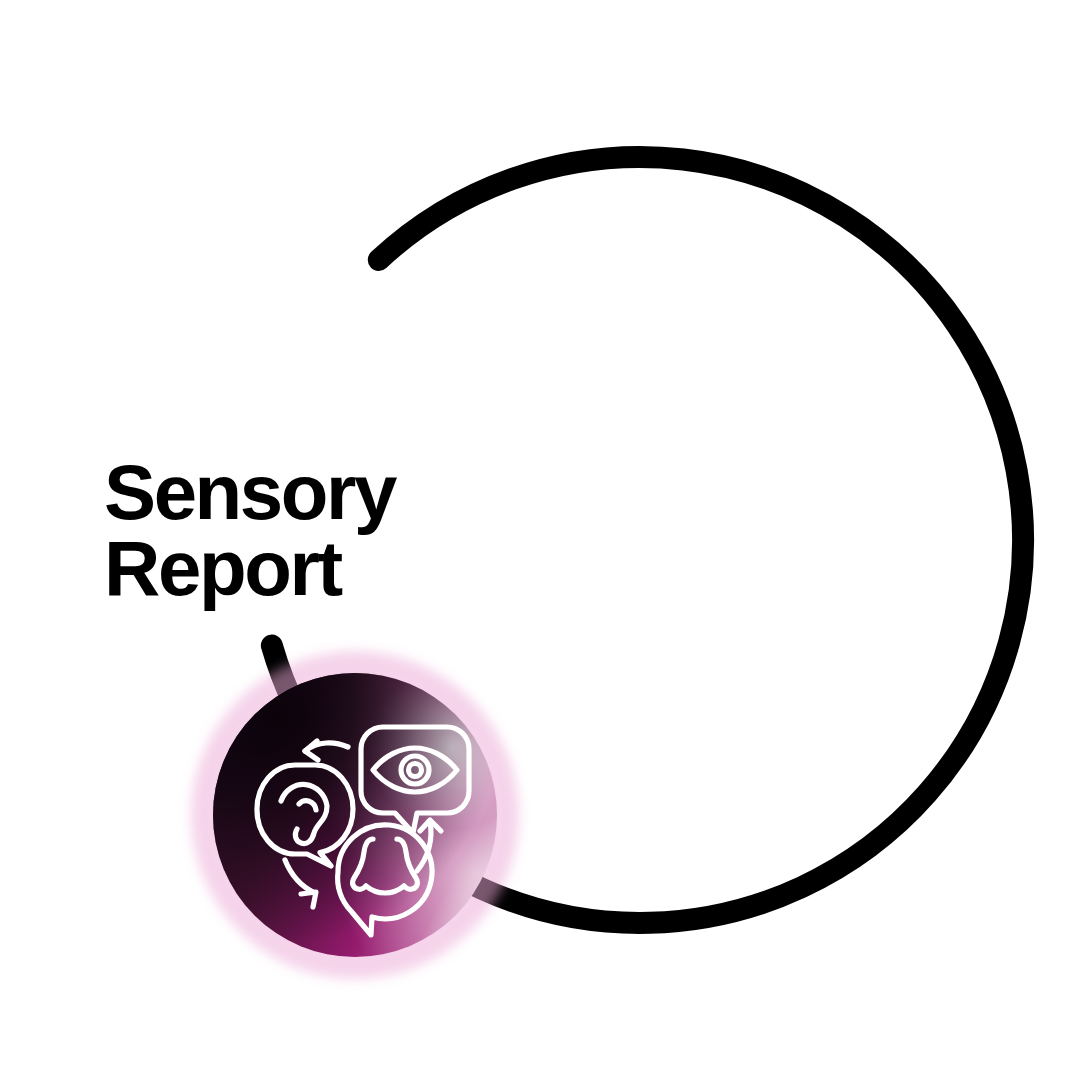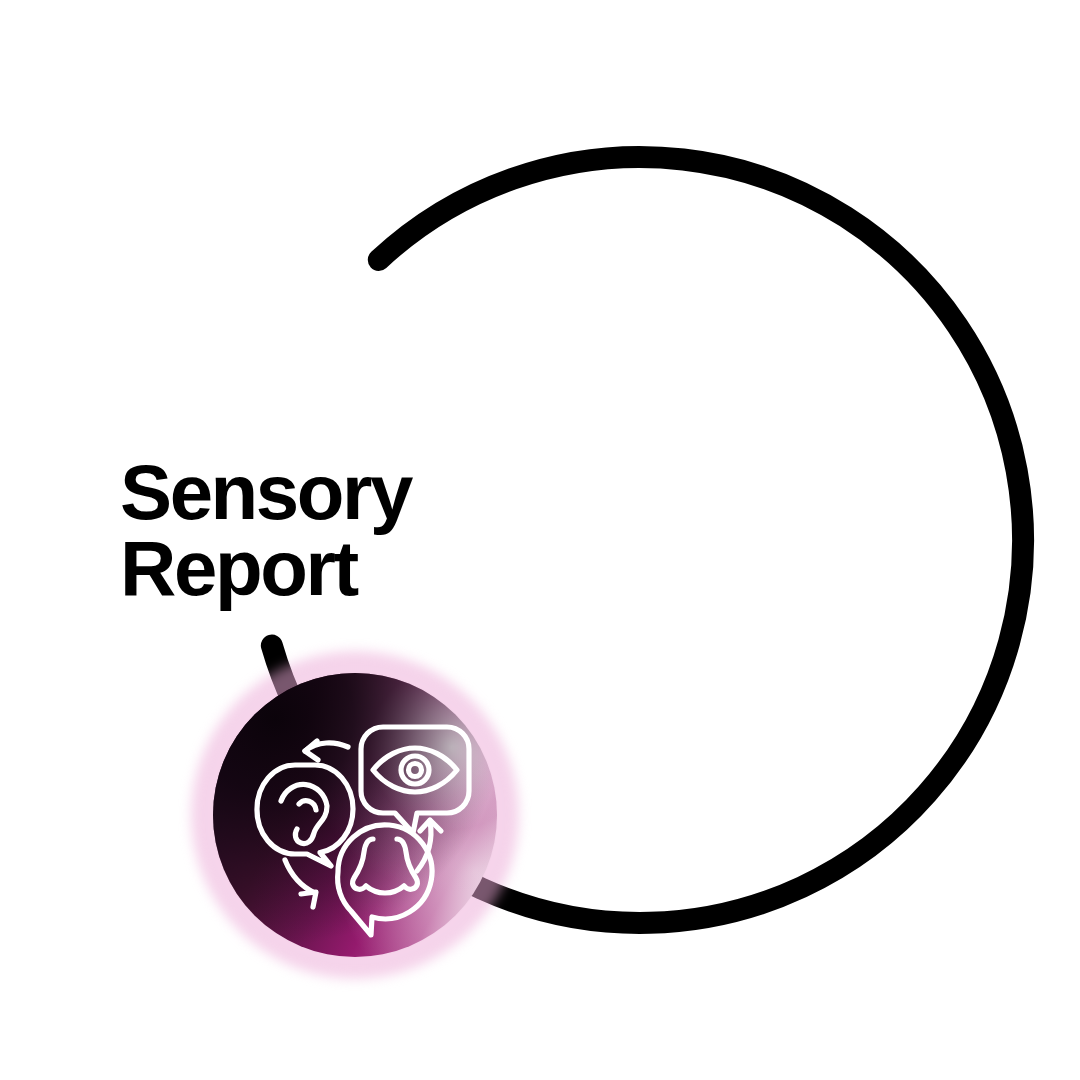--- a/index.html
+++ b/index.html
@@ -27,21 +27,21 @@
     position: absolute;
     left: 0;
     top: 0;
     width: 1080px;
     height: 1080px;
   }
 
   
   .title-block {
     position: absolute;
-    left: 120px;
+    left: 104px;
     top: 455px;
     width: 560px;
     z-index: 6;
   }
   .title-line {
     display: block;
     font-family: "Liberation Sans", sans-serif;
     font-weight: 700;
     font-size: 78px;
     line-height: 0.97;

